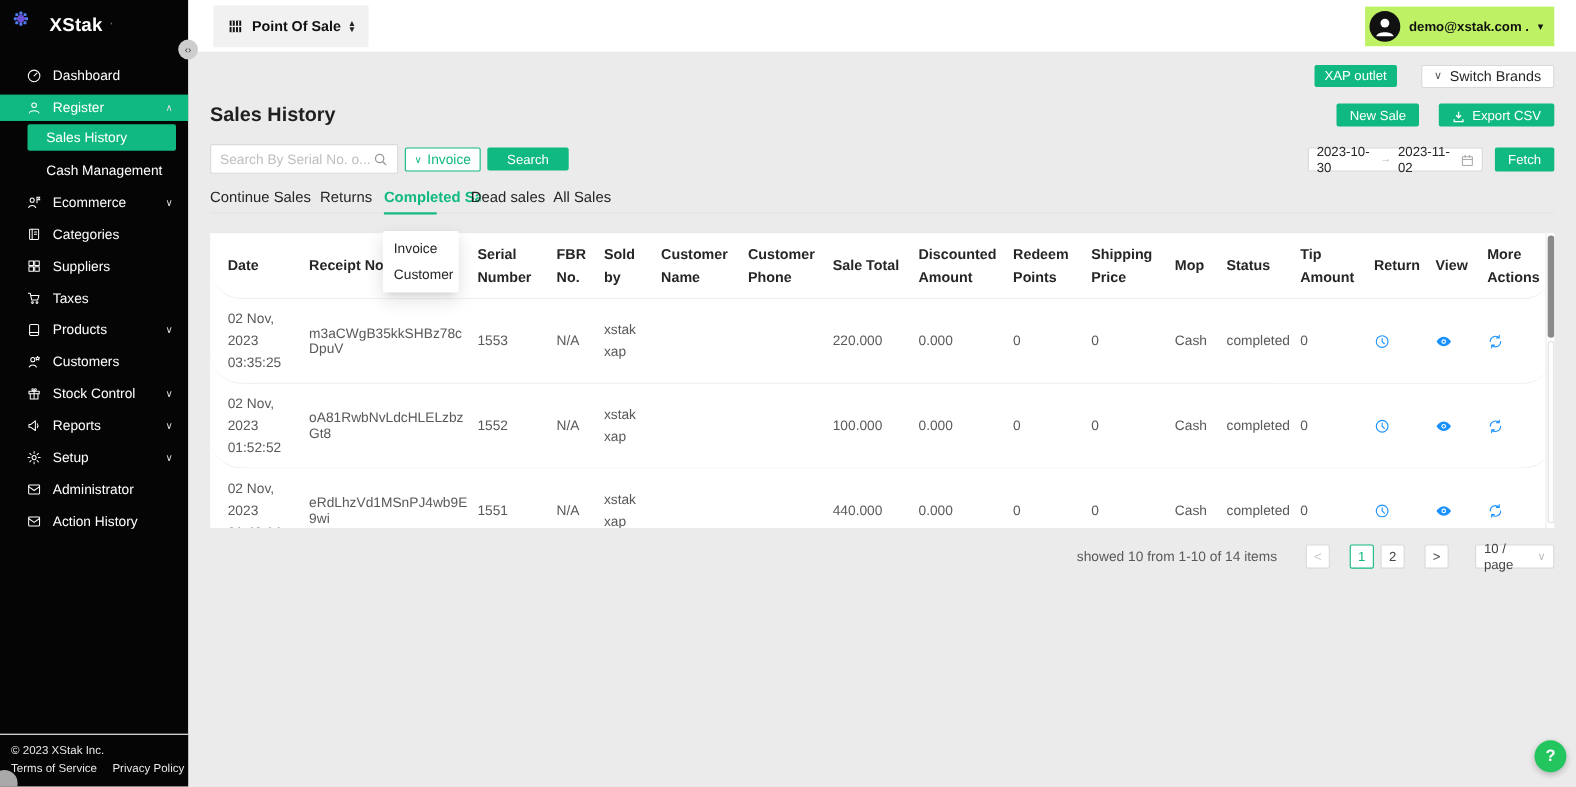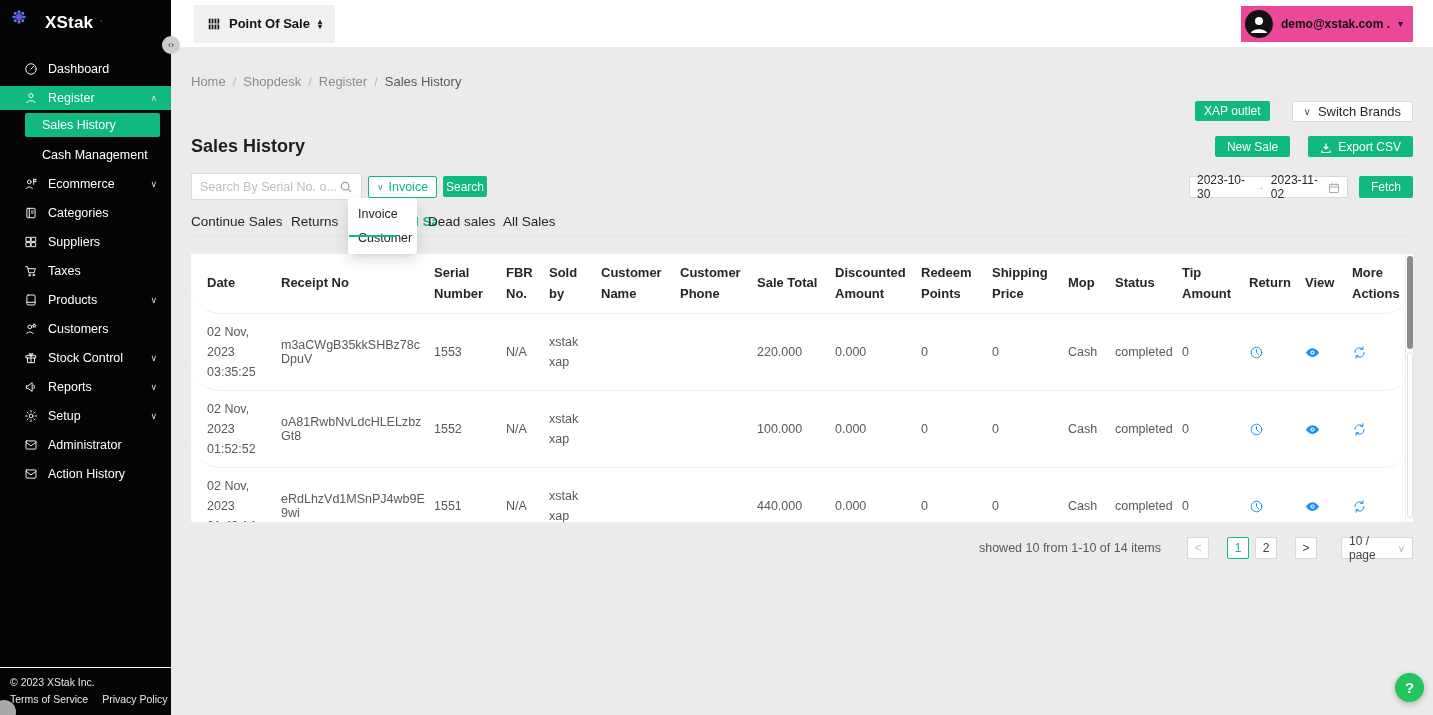--- a/index.html
+++ b/index.html
@@ -23,21 +23,21 @@
   .sidebar-footer .links { margin-top:5px; display:flex; gap:14px; }
   .corner-bubble { position:absolute; left:-8px; bottom:-9px; width:24px; height:24px; border-radius:50%; background:#a9a9a9; }
 
   
   .main { flex:1; position:relative; background:#ebebeb; }
   .collapse-btn { position:absolute; left:-9px; top:36px; width:18px; height:18px; border-radius:50%; background:#cdcdcd; color:#2d2d2d; font-size:9px; display:flex; align-items:center; justify-content:center; letter-spacing:0; z-index:60; cursor:pointer; }
 
   .topbar { height:47px; background:#fff; display:flex; align-items:center; justify-content:space-between; padding:0 20px 0 23px; }
   .pos-chip { display:flex; align-items:center; gap:8px; background:#f1f1f1; height:38px; padding:0 13px; font-size:13px; font-weight:bold; color:#111; cursor:pointer; }
   .select-arrows { display:flex; flex-direction:column; line-height:5px; font-size:8px; color:#222; }
-  .user-chip { display:flex; align-items:center; gap:8px; background:#ec4899; height:36px; padding:0 10px 0 4px; cursor:pointer; }
+  .user-chip { display:flex; align-items:center; gap:8px; background:#bef264; height:36px; padding:0 10px 0 4px; cursor:pointer; }
   .avatar { width:28px; height:28px; border-radius:50%; background:#111; display:flex; align-items:center; justify-content:center; }
   .user-email { font-size:12px; font-weight:bold; color:#111; }
   .caret { font-size:10px; color:#111; }
 
   .content { position:relative; padding:0 20px; }
   .breadcrumb { padding-top:27px; font-size:13px; color:#8c8c8c; }
   .breadcrumb .sep { margin:0 7px; color:#b5b5b5; }
   .breadcrumb .last { color:#595959; }
 
   .badges-row { display:flex; justify-content:flex-end; align-items:center; gap:22px; margin-top:12px; height:20px; }
@@ -50,21 +50,21 @@
   .title-actions { display:flex; gap:18px; }
   .btn-green { background:#10b981; color:#fff; border:none; font-size:12px; height:21px; padding:0 12px; border-radius:2px; display:flex; align-items:center; gap:6px; cursor:pointer; }
 
   .filters-row { display:flex; justify-content:space-between; align-items:center; margin-top:16px; height:27px; }
   .filters-left { display:flex; align-items:center; }
   .search-box { width:171px; height:27px; background:#fff; border:1px solid #d9d9d9; border-radius:2px; display:flex; align-items:center; padding:0 8px; }
   .search-box input { border:none; outline:none; flex:1; font-size:12.5px; color:#333; background:transparent; min-width:0; font-family:"Liberation Sans",sans-serif; }
   .search-box input::placeholder { color:#bfbfbf; }
   .invoice-btn { margin-left:6px; width:69px; height:22px; background:#fff; border:1px solid #10b981; color:#10b981; font-size:12.5px; border-radius:2px; display:flex; align-items:center; justify-content:center; gap:5px; cursor:pointer; }
   .invoice-btn .chev-sm { color:#10b981; font-size:9px; }
-  .search-btn { margin-left:6px; height:21px; padding:0 3px; }
+  .search-btn { margin-left:6px; height:21px; padding:0 18px; }
   .filters-right { display:flex; align-items:center;padding-left:36px; }
   .date-range { width:159px; height:22px; background:#fff; border:1px solid #d9d9d9; border-radius:2px; display:flex; align-items:center; padding:0 7px; gap:6px; font-size:12px; color:#262626; }
   .date-range .arrow { color:#b8b8b8; font-size:10px; }
   .fetch-btn { margin-left:11px; height:22px; padding:0 12px; }
 
   .tabs-row { position:relative; margin-top:14px; height:22px; border-bottom:1px solid #e3e3e3; }
   .tab { position:absolute; top:0; font-size:13.5px; color:#262626; white-space:nowrap; cursor:pointer; }
   .tab.active { color:#10b981; font-weight:bold; }
   .tab.clipped { max-width:88px; overflow:hidden; }
   .ink-bar { position:absolute; top:21px; height:2px; background:#10b981; z-index:30; }
@@ -298,21 +298,20 @@
               <circle cx="12" cy="9" r="4" fill="#fff"></circle>
               <path d="M4 21c1.5-5 14.5-5 16 0z" fill="#fff"></path>
             </svg>
         </span>
         <span class="user-email">demo@xstak.com .</span>
         <span class="caret">▾</span>
       </div>
     </header>
 
     <div class="content">
-      <div class="breadcrumb" id="breadcrumb"><span>Home</span><span class="sep">/</span><span>Shopdesk</span><span class="sep">/</span><span>Register</span><span class="sep">/</span><span class="last">Sales History</span></div>
 
       <div class="badges-row">
         <span class="outlet-badge">XAP outlet</span>
         <button class="switch-brands">
           <span class="chev-sm">∨</span>
           <span>Switch Brands</span>
         </button>
       </div>
 
       <div class="title-row">

